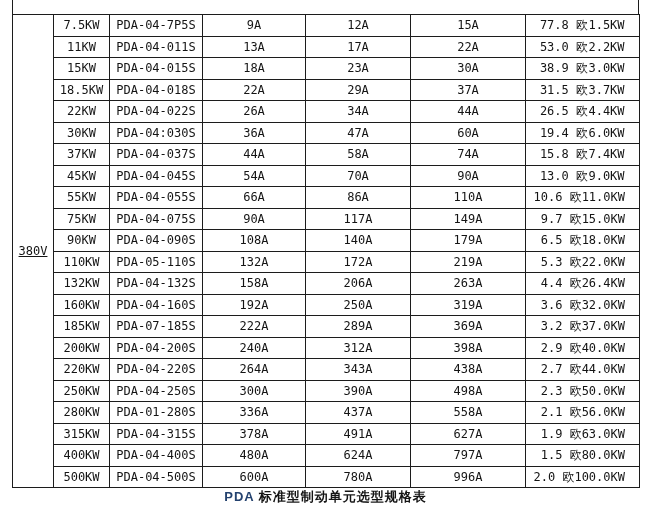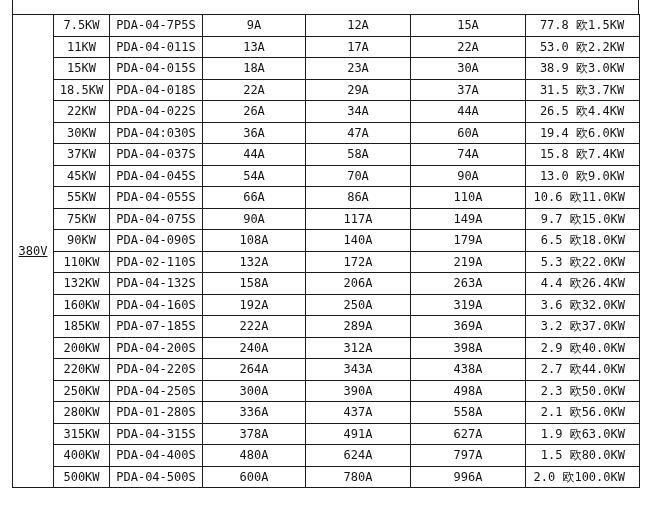--- a/index.html
+++ b/index.html
@@ -32,21 +32,21 @@
     font-size:12px;
     line-height:1;
     padding:0;
     white-space:nowrap;
     overflow:hidden;
   }
   td.vcell{font-size:12px;text-decoration:underline;}
   
   .pair{display:flex;width:100%;box-sizing:border-box;padding-right:14px;}
   .pair .ohm{width:62px;text-align:right;}
-  .pair .kwv{flex:1;text-align:left;}
+  .pair .kwv{flex:1;text-align:center;}
   .caption{
     position:absolute;left:12px;top:488px;width:627px;
     text-align:center;
     font-family:"Liberation Sans","DejaVu Sans",sans-serif;
     font-size:13px;font-weight:bold;color:#141414;
     letter-spacing:1px;
   }
   .caption .brand{color:#24426f;margin-right:4px;}
 </style>
 </head>
@@ -206,21 +206,21 @@
           <td>179A</td>
           <td>
             <span class="pair">
               <span class="ohm">6.5 欧</span>
               <span class="kwv">18.0KW</span>
             </span>
           </td>
         </tr>
         <tr>
           <td>110KW</td>
-          <td>PDA-02-110S</td>
+          <td>PDA-05-110S</td>
           <td>132A</td>
           <td>172A</td>
           <td>219A</td>
           <td>
             <span class="pair">
               <span class="ohm">5.3 欧</span>
               <span class="kwv">22.0KW</span>
             </span>
           </td>
         </tr>
@@ -350,14 +350,17 @@
           <td>
             <span class="pair">
               <span class="ohm">2.0 欧</span>
               <span class="kwv">100.0KW</span>
             </span>
           </td>
         </tr>
       </tbody>
   </table>
 
+  <div class="caption">
+    <span class="brand">PDA</span><span>标准型制动单元选型规格表</span>
+  </div>
 
 </div>
 
 </body></html>

